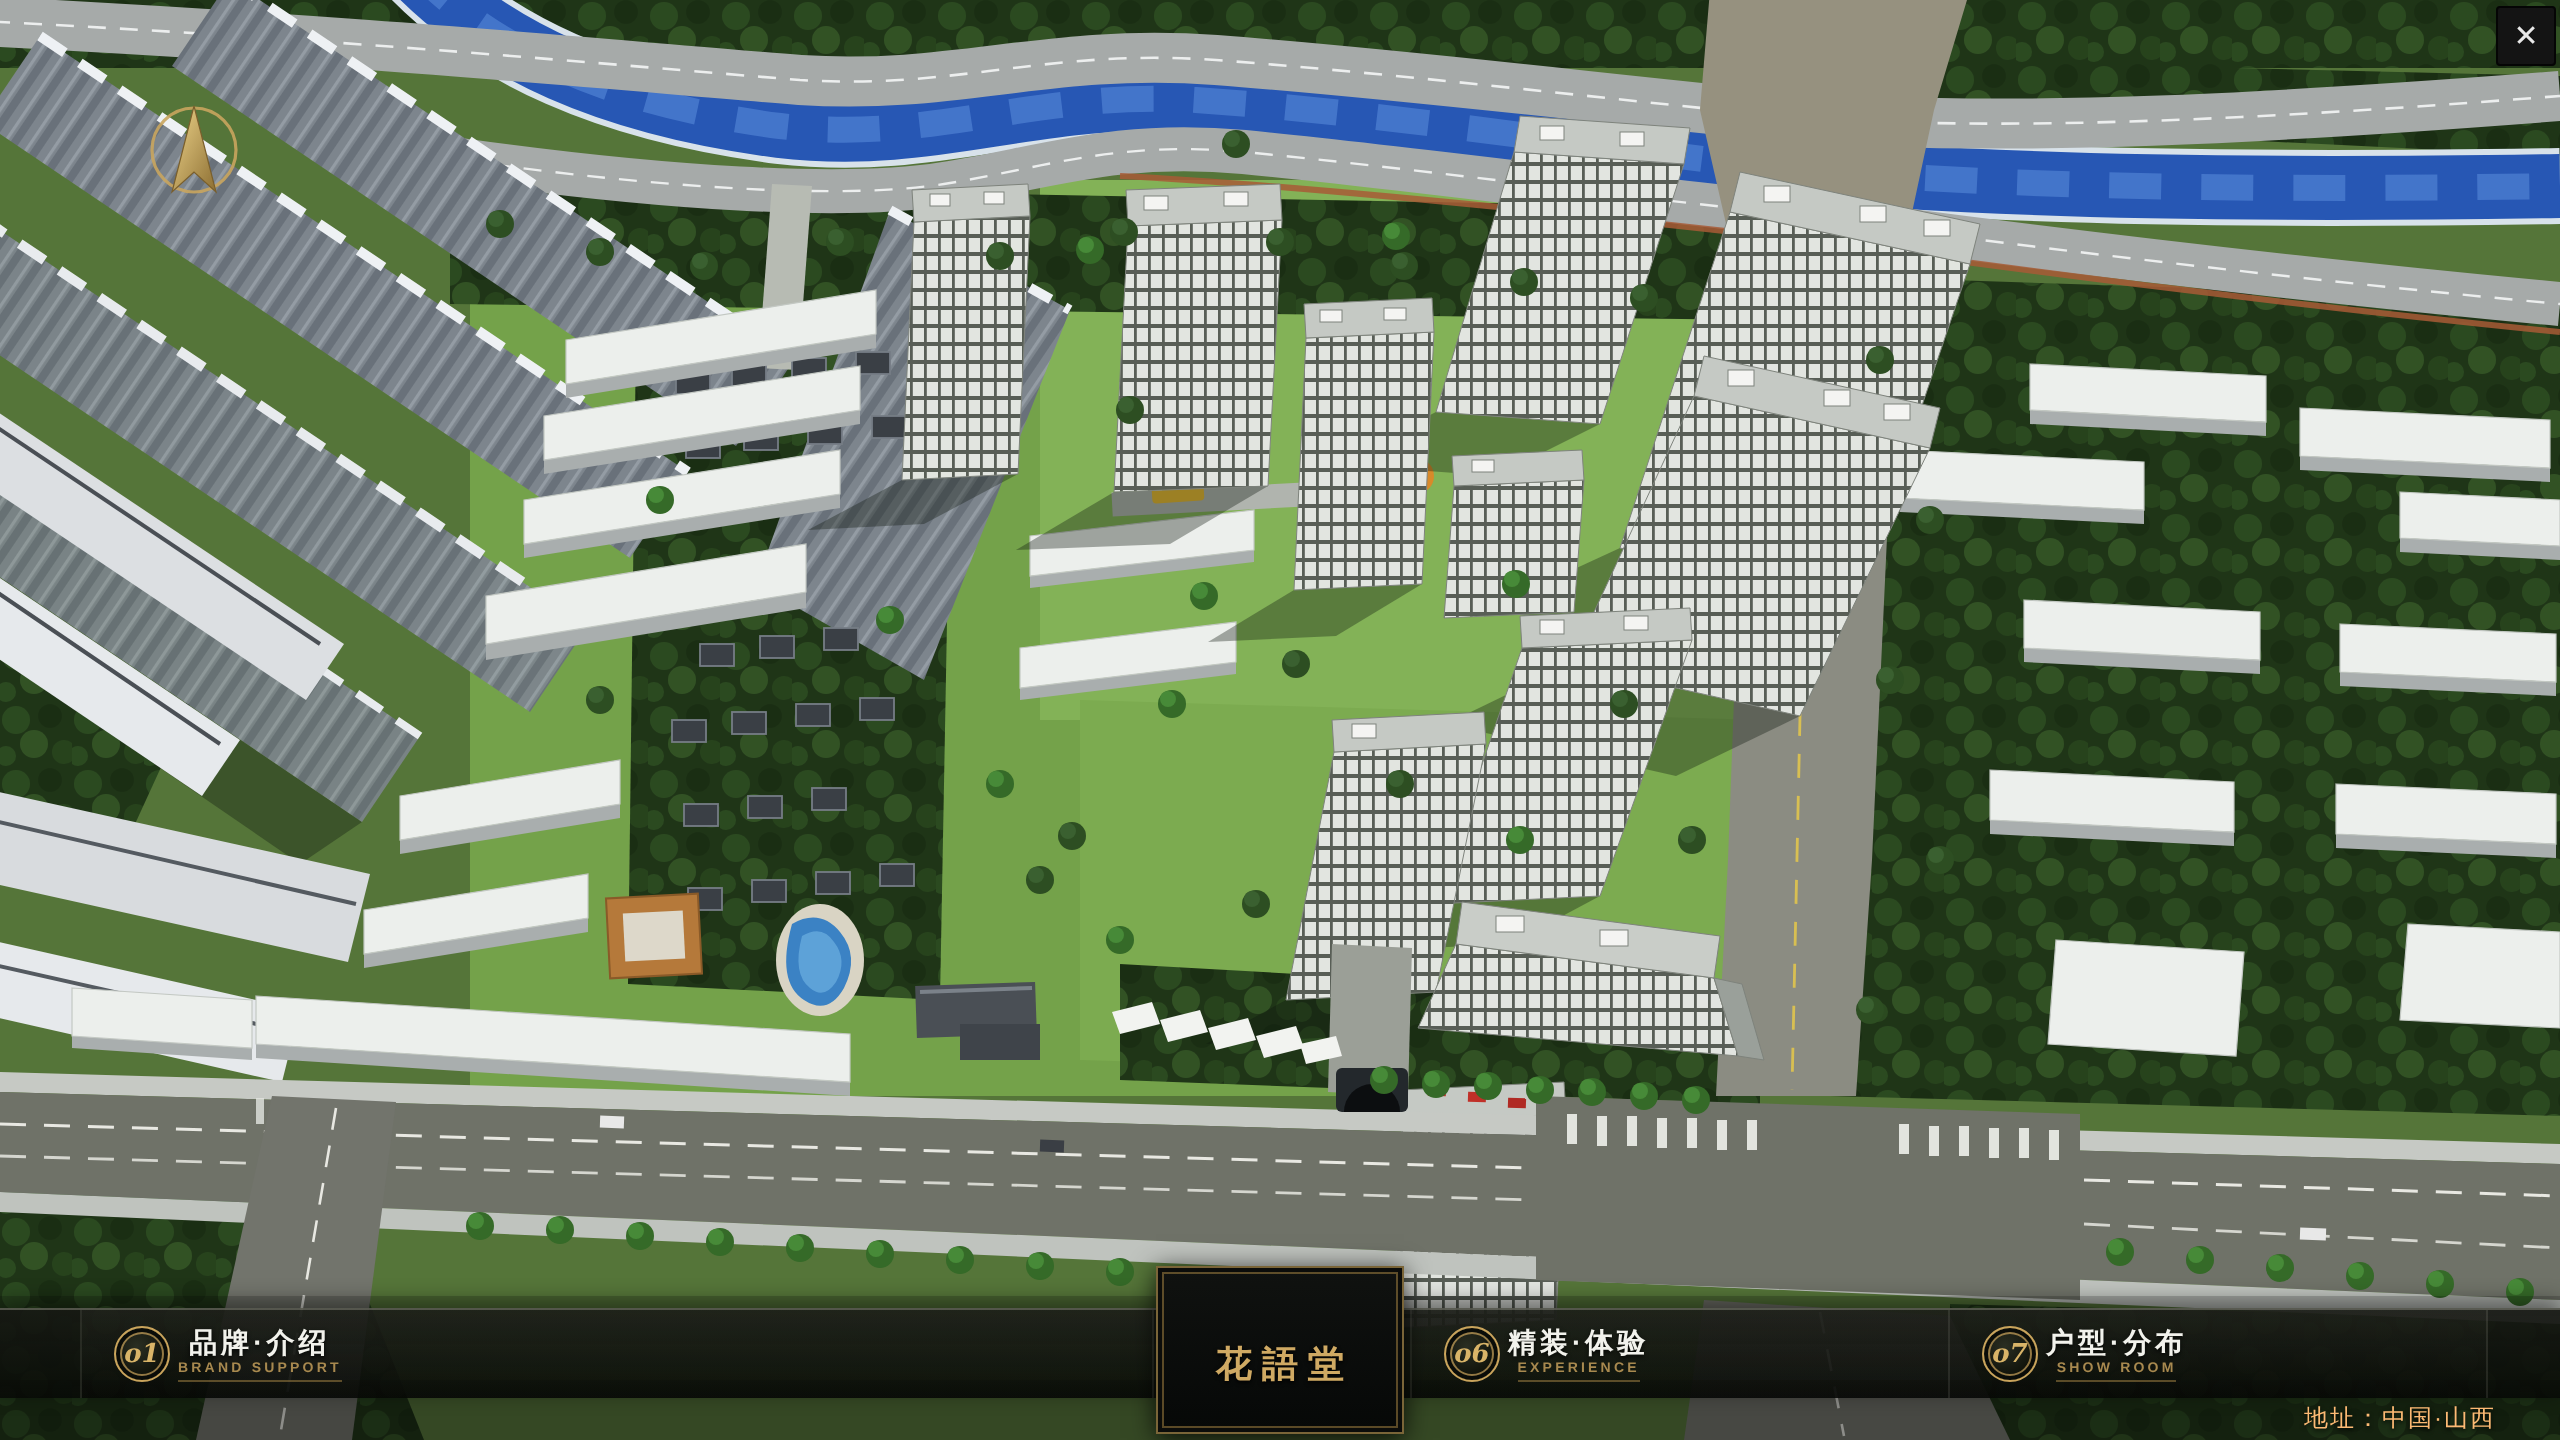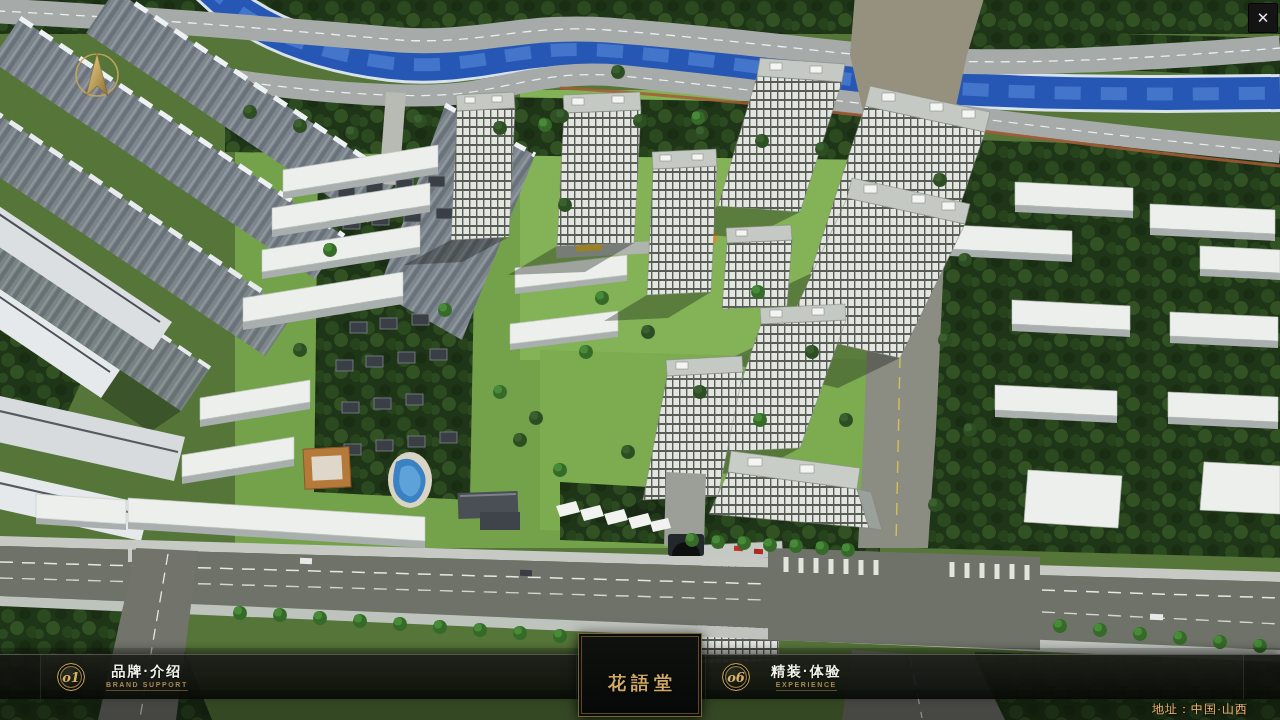--- a/index.html
+++ b/index.html
@@ -12,21 +12,21 @@
   .close-btn span{color:#e9e9e9;font-size:15px;line-height:1;font-family:"DejaVu Sans",sans-serif;}
 
   
   .navbar{position:absolute;left:0;top:654px;width:1280px;height:44px;
     background:linear-gradient(180deg,rgba(22,24,19,.93),rgba(7,9,6,.9));
     border-top:1px solid rgba(200,200,182,.38);
     box-shadow:0 -3px 10px rgba(0,0,0,.45);}
   .nav-group{position:absolute;top:0;height:44px;display:flex;}
   .nav-group.left{left:40px;width:536px;border-left:1px solid rgba(180,180,160,.14);}
   .nav-group.right{left:705px;width:538px;border-left:1px solid rgba(180,180,160,.14);}
-  .nav-item{flex:1 1 0;display:flex;align-items:center;padding-left:16px;gap:21px;
+  .nav-item{flex:1 1 0;display:flex;align-items:center;padding-left:16px;gap:4px;
     border-right:1px solid rgba(180,180,160,.14);cursor:pointer;
     background:linear-gradient(180deg,rgba(60,62,52,.18),rgba(0,0,0,.12));}
   .badge{flex:0 0 auto;width:26px;height:26px;border-radius:50%;
     background:radial-gradient(circle at 40% 35%,#2a2e22,#0e1008 72%);
     border:1px solid #c9a45c;
     box-shadow:inset 0 0 0 2px #0a0c08, inset 0 0 0 3px rgba(202,164,92,.7);
     display:flex;align-items:center;justify-content:center;}
   .badge i{font-family:"DejaVu Serif",serif;font-style:italic;font-weight:bold;font-size:13px;color:#d9b468;}
   .labels{display:flex;flex-direction:column;align-items:center;}
   .cn{font-weight:bold;font-size:14px;line-height:1.15;color:#f2f2ec;letter-spacing:2px;white-space:nowrap;text-shadow:0 1px 2px rgba(0,0,0,.8);}
@@ -467,20 +467,29 @@
     <div class="nav-group right">
       <div class="nav-item">
         <span class="badge">
             <i>o6</i>
           </span>
         <span class="labels">
             <span class="cn">精装·体验</span>
             <span class="en">EXPERIENCE</span>
           </span>
       </div>
+      <div class="nav-item">
+        <span class="badge">
+            <i>o7</i>
+          </span>
+        <span class="labels">
+            <span class="cn">户型·分布</span>
+            <span class="en">SHOW ROOM</span>
+          </span>
+      </div>
     </div>
   </div>
 
   <div class="plaque">
     <svg class="seal" width="26" height="26" viewBox="0 0 26 26">
       <circle cx="13" cy="13" r="11.5" fill="none" stroke="#c9a55e" stroke-width="1.4"></circle>
       <rect x="6.5" y="6.5" width="13" height="13" fill="none" stroke="#c9a55e" stroke-width="1"></rect>
       <path d="M9,9 h8 M9,13 h8 M9,17 h8 M13,9 v8" stroke="#c9a55e" stroke-width="1" fill="none"></path>
     </svg>
     <div class="title">花語堂</div>

